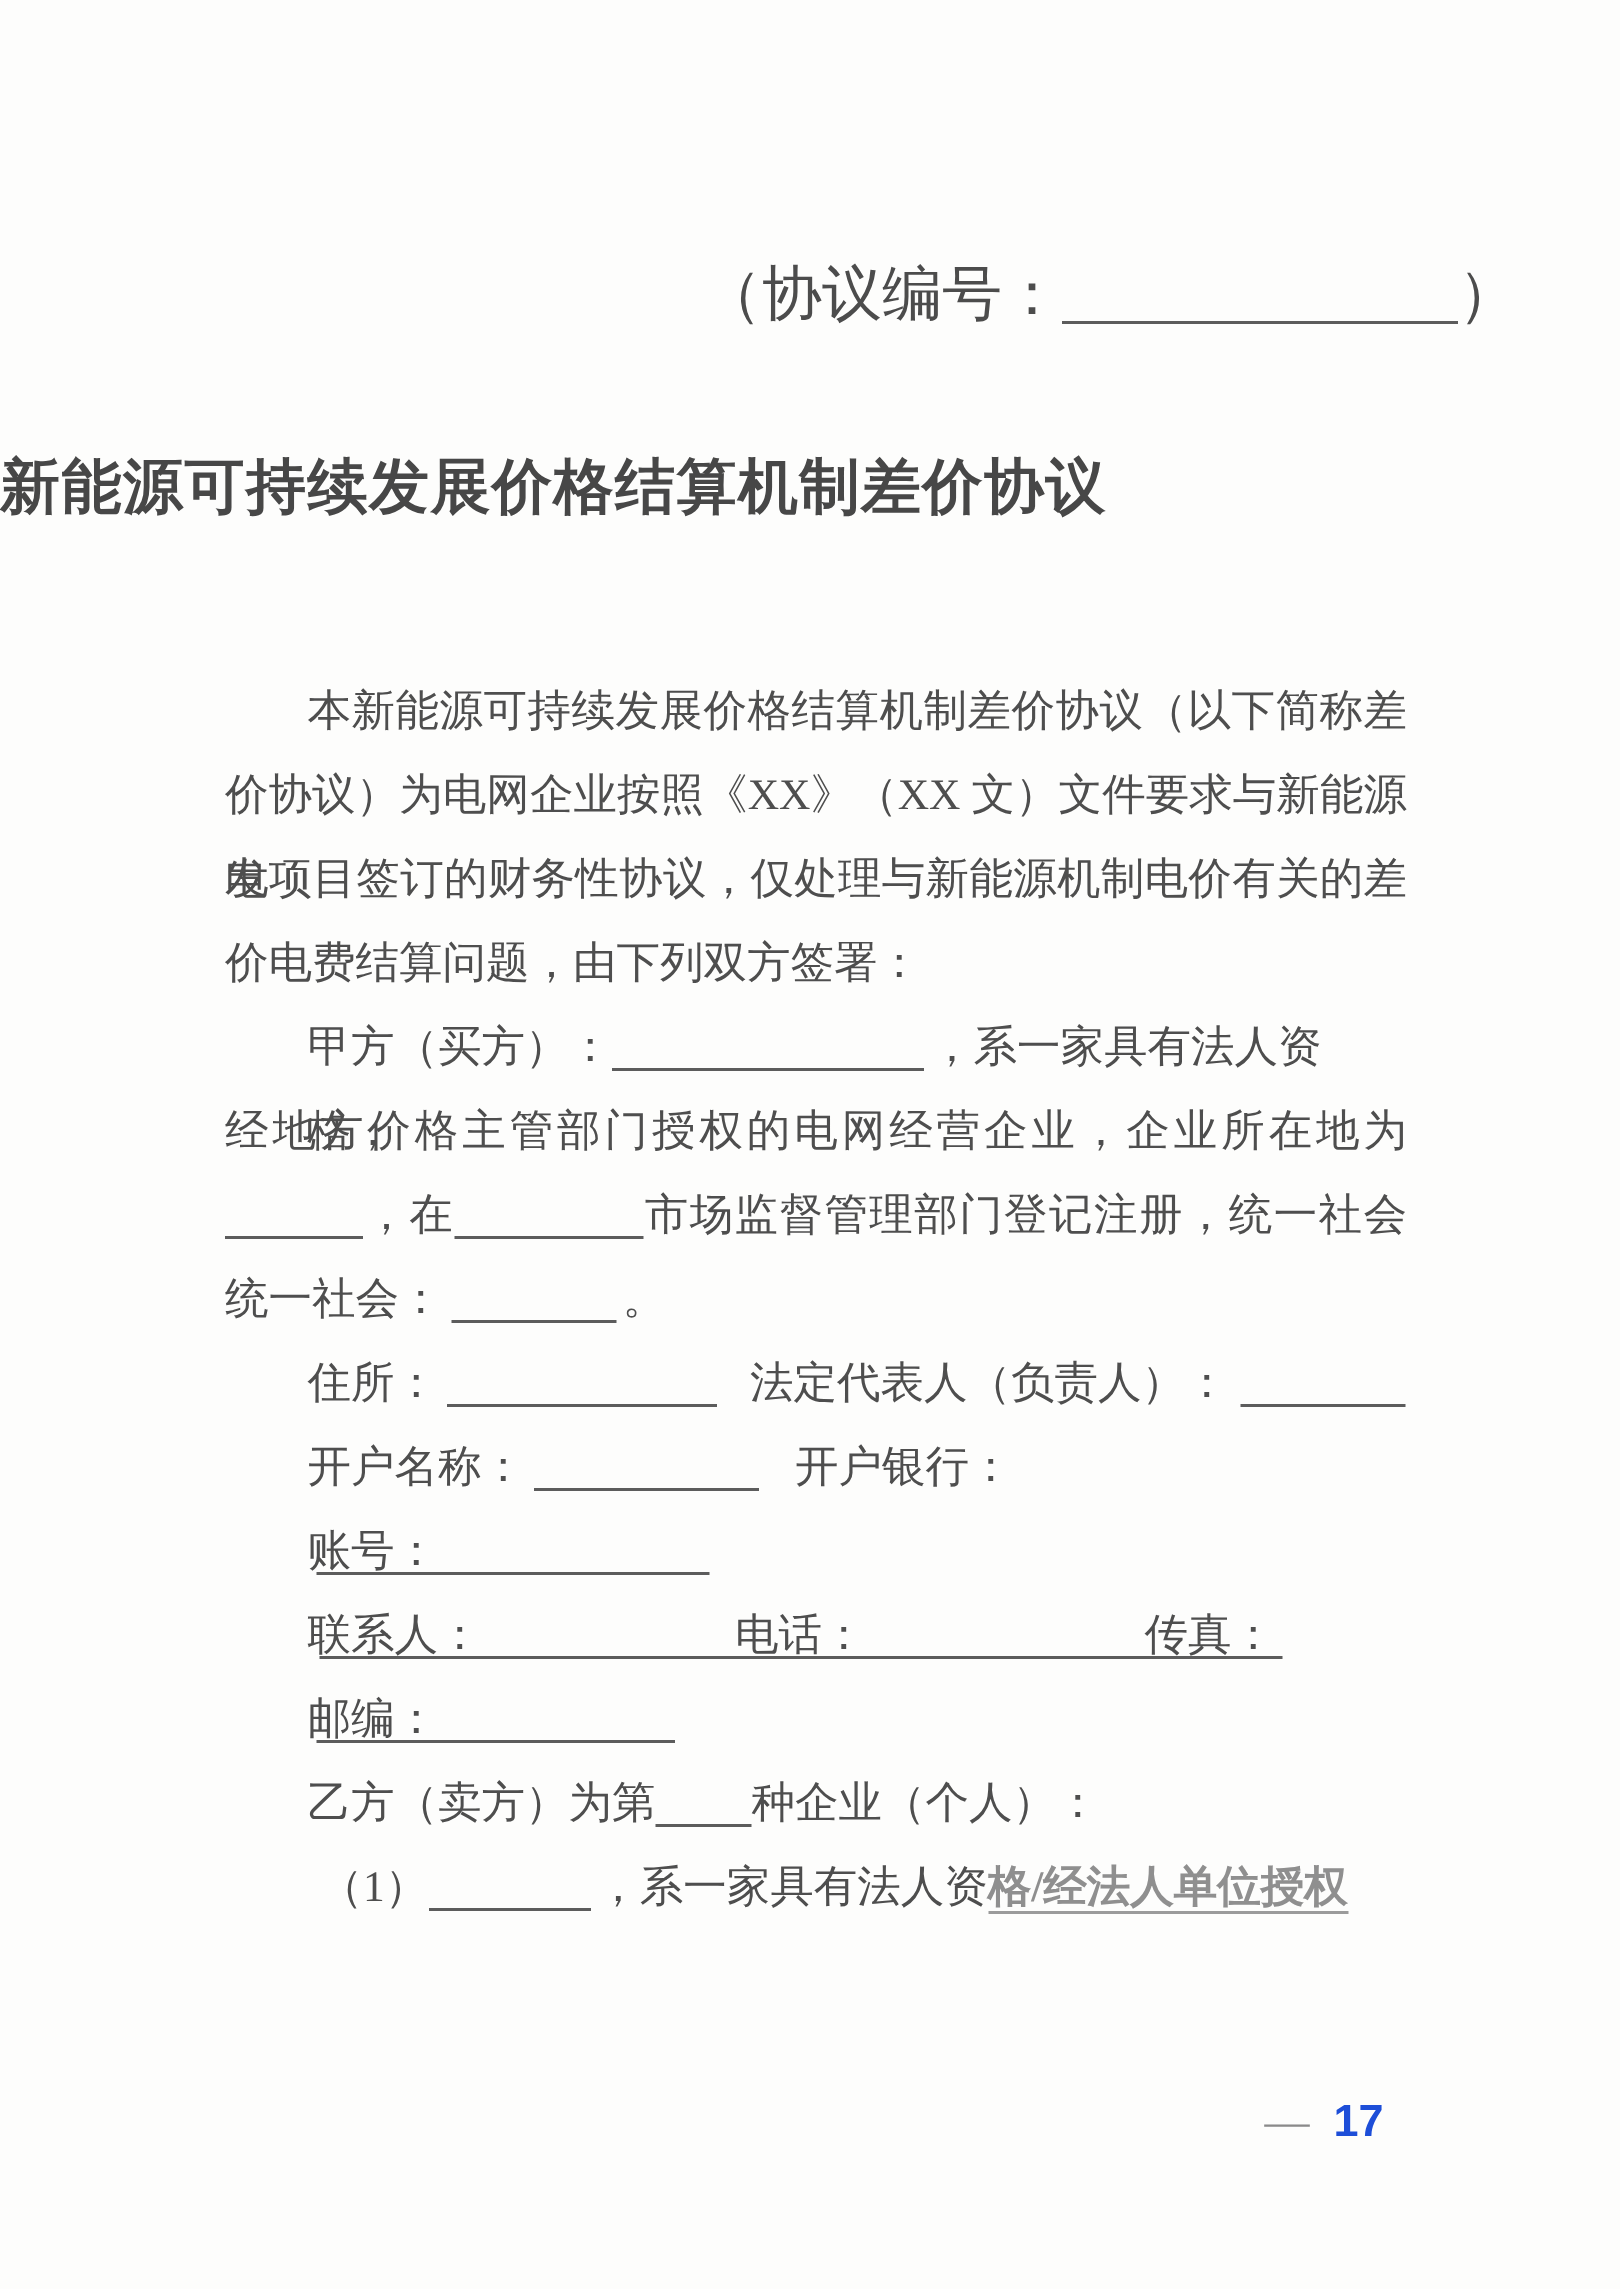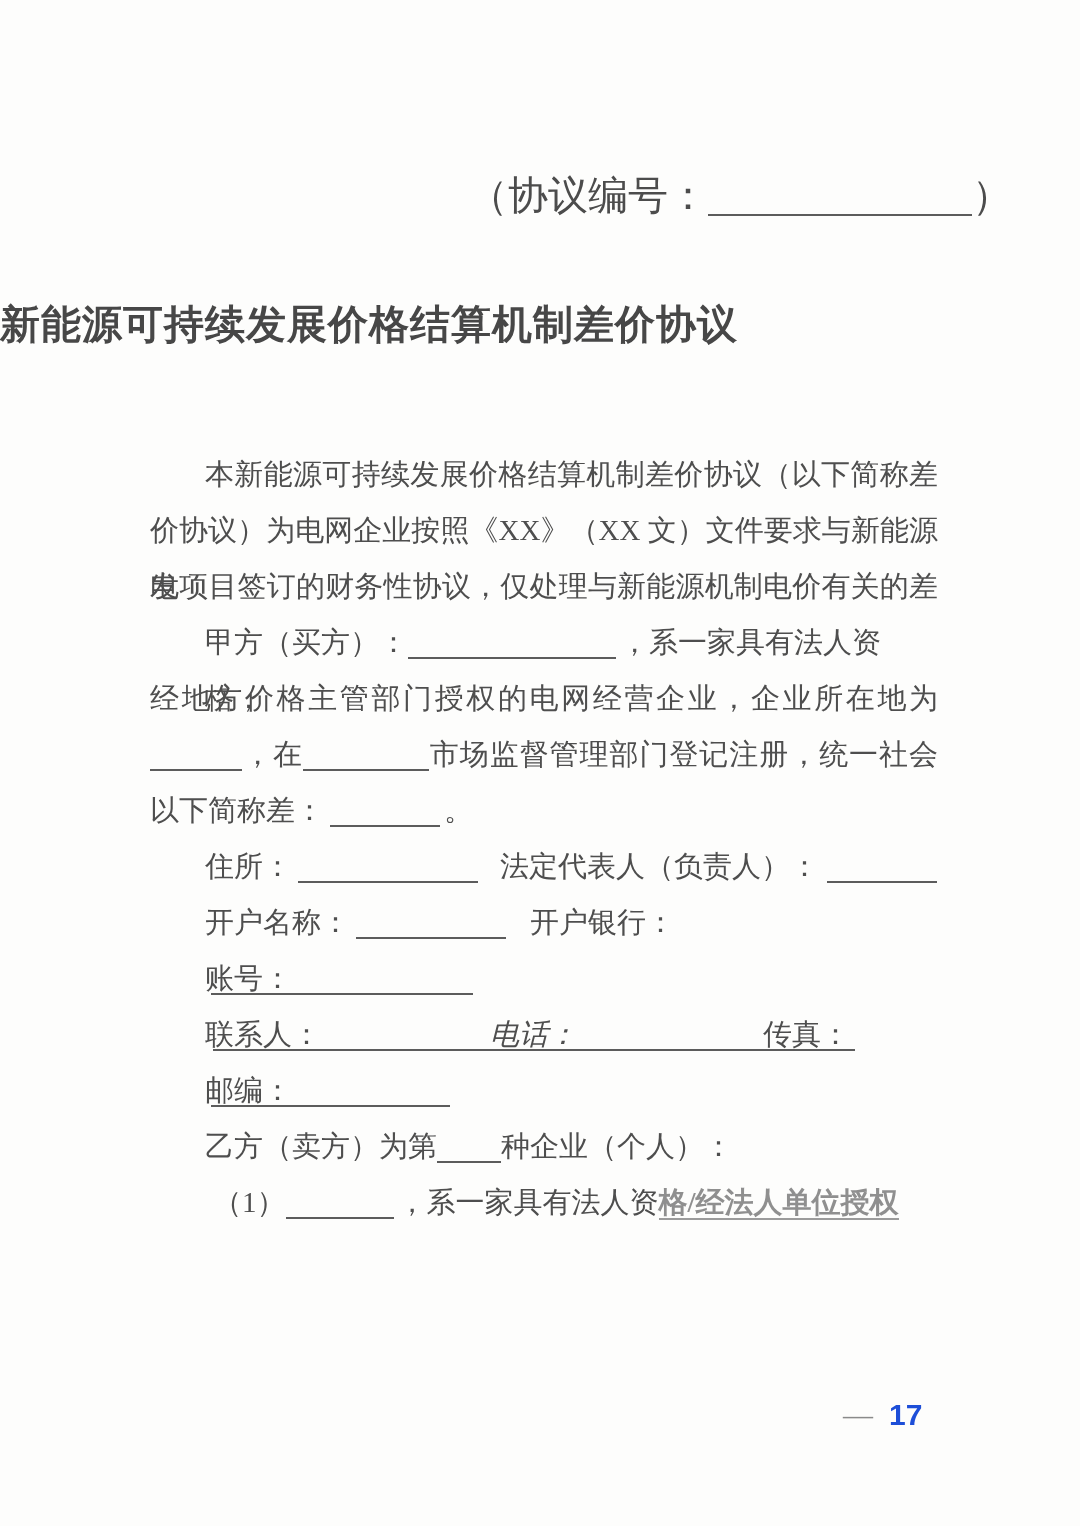--- a/index.html
+++ b/index.html
@@ -95,28 +95,29 @@
   <div class="header-line">
     <span class="seg">（协议编号：</span><span class="blank" id="header-blank" style="width: 264px;"></span><span class="seg">）</span>
   </div>
 
   <div class="doc-title">新能源可持续发展价格结算机制差价协议</div>
 
   <div class="doc-body" id="doc-body">
       <div class="line indent justify"><span class="seg">本新能源可持续发展价格结算机制差价协议（以下简称差</span></div>
       <div class="line justify"><span class="seg">价协议）为电网企业按照《XX》（XX 文）文件要求与新能源发</span></div>
       <div class="line justify"><span class="seg">电项目签订的财务性协议，仅处理与新能源机制电价有关的差</span></div>
+      <div class="line"><span class="seg">价电费结算问题，由下列双方签署：</span></div>
       <div class="line indent"><span class="seg">甲方（买方）：</span><span class="blank" style="width: 208px;"></span><span class="seg" style="margin-left: 4px;">，系一家具有法人资格，</span></div>
       <div class="line justify"><span class="seg">经地方价格主管部门授权的电网经营企业，企业所在地为</span></div>
       <div class="line justify"><span class="blank" style="width: 92px;"></span><span class="seg">，在</span><span class="blank" style="width: 126px;"></span><span class="seg">市场监督管理部门登记注册，统一社会</span></div>
-      <div class="line"><span class="seg">以下简称差：</span><span class="blank" style="width: 110px; margin-left: 6px;"></span><span class="seg" style="margin-left: 4px;">。</span></div>
+      <div class="line"><span class="seg">统一社会：</span><span class="blank" style="width: 110px; margin-left: 6px;"></span><span class="seg" style="margin-left: 4px;">。</span></div>
       <div class="line indent"><span class="seg">住所：</span><span class="blank" style="width: 180px; margin-left: 6px;"></span><span class="seg" style="margin-left: 22px;">法定代表人（负责人）：</span><span class="blank" style="width: 110px; margin-left: 8px;"></span></div>
       <div class="line indent"><span class="seg">开户名称：</span><span class="blank" style="width: 150px; margin-left: 6px;"></span><span class="seg" style="margin-left: 24px;">开户银行：</span><span class="blank" style="width: 262px; margin-left: 6px;"></span></div>
       <div class="line indent"><span class="seg">账号：</span><span class="blank" style="width: 642px; margin-left: 8px;"></span></div>
-      <div class="line indent"><span class="seg">联系人：</span><span class="blank" style="width: 145px; margin-left: 6px;"></span><span class="seg" style="margin-left: 18px; font-style: italic;">电话：</span><span class="blank" style="width: 147px; margin-left: 6px;"></span><span class="seg" style="margin-left: 33px;">传真：</span><span class="blank" style="width: 112px; margin-left: 6px;"></span></div>
+      <div class="line indent"><span class="seg">联系人：</span><span class="blank" style="width: 145px; margin-left: 6px;"></span><span class="seg" style="margin-left: 18px;">电话：</span><span class="blank" style="width: 147px; margin-left: 6px;"></span><span class="seg" style="margin-left: 33px;">传真：</span><span class="blank" style="width: 112px; margin-left: 6px;"></span></div>
       <div class="line indent"><span class="seg">邮编：</span><span class="blank" style="width: 152px; margin-left: 6px;"></span></div>
       <div class="line indent"><span class="seg">乙方（卖方）为第</span><span class="blank" style="width: 64px;"></span><span class="seg">种企业（个人）：</span></div>
       <div class="line indent"><span class="seg" style="margin-left: 8px;">（1）</span><span class="blank" style="width: 108px;"></span><span class="seg" style="margin-left: 4px;">，系一家具有法人资</span><span class="seg light">格/经法人单位授权</span></div>
     </div>
 
   <div class="footer">
     <span class="dash">—</span><span class="pagenum">17</span>
   </div>
 
 </div>

